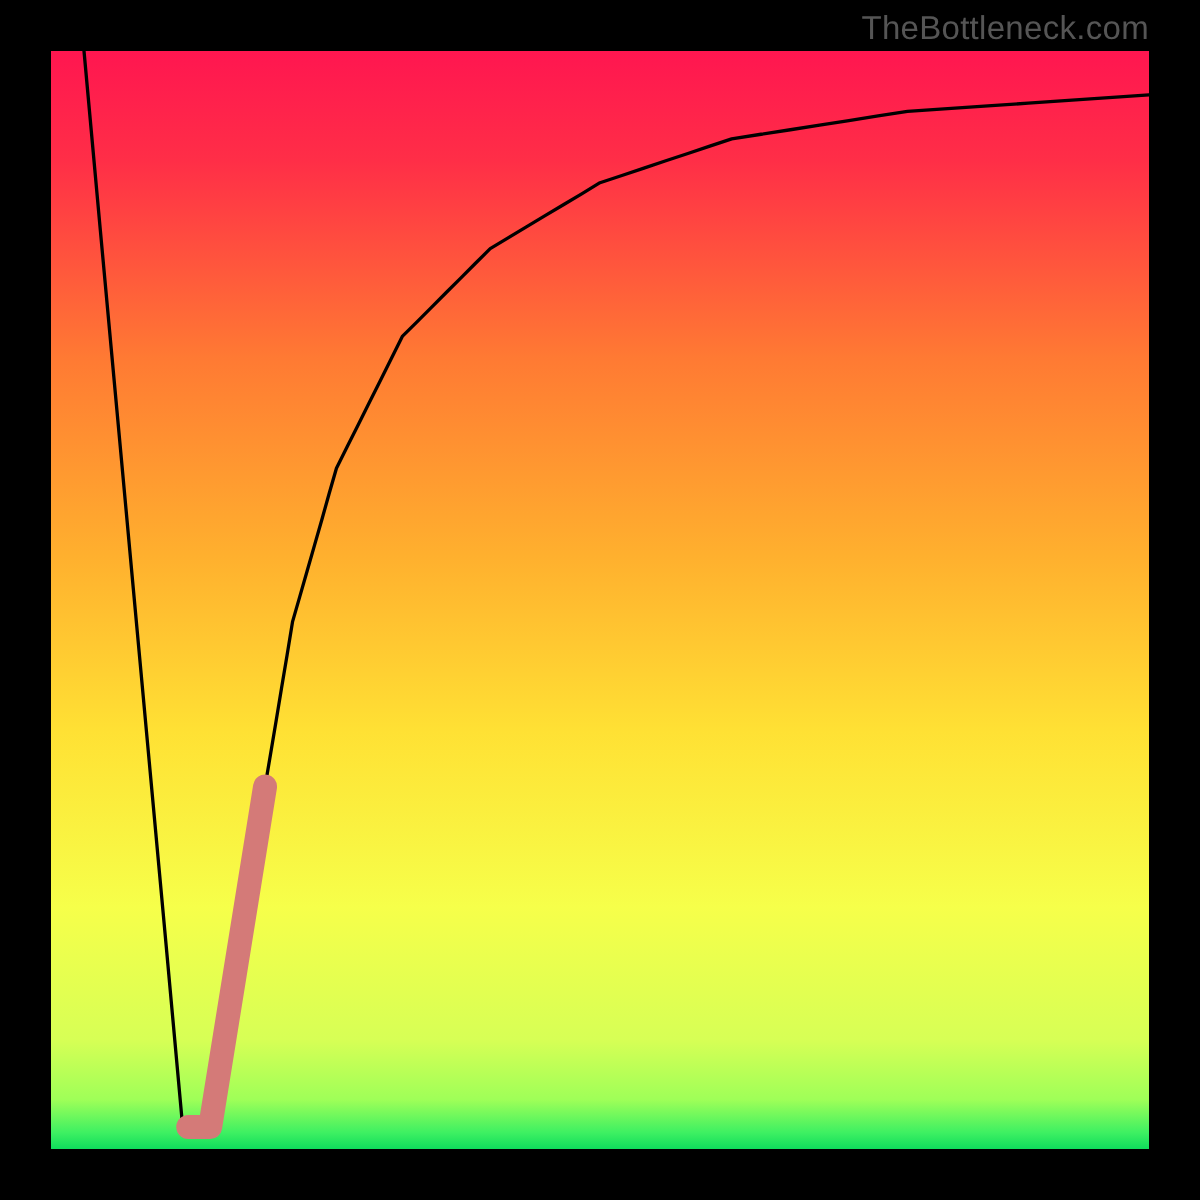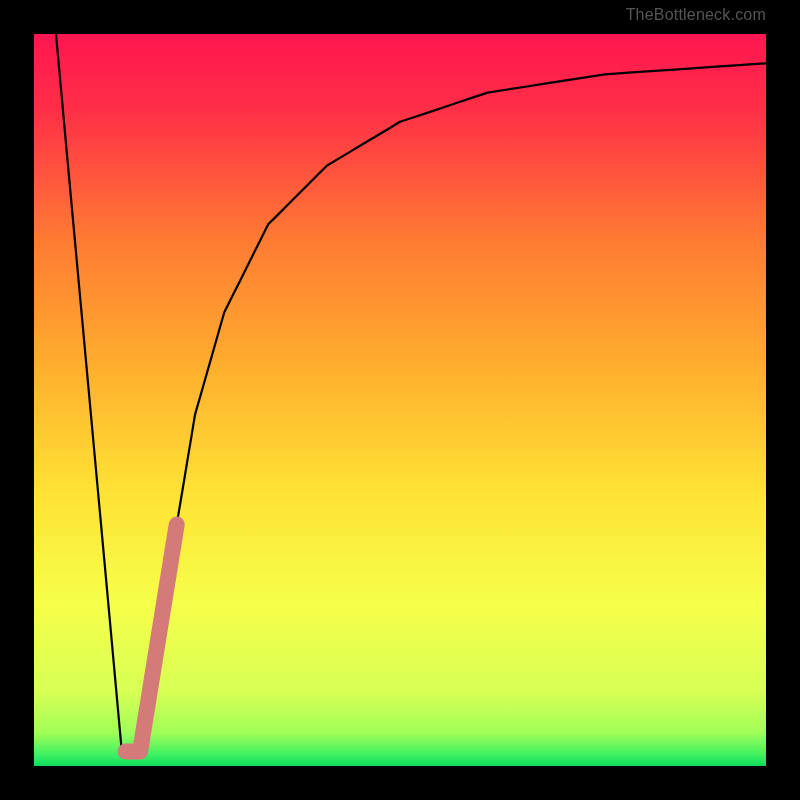--- a/index.html
+++ b/index.html
@@ -24,21 +24,21 @@
     height: 732px;
   }
   .plot-bg {
     position: absolute;
     inset: 0;
   }
   .watermark {
     position: absolute;
     top: 6px;
     right: 34px;
-    font-size: 16px;
+    font-size: 22px;
     font-weight: 400;
     color: #555;
     letter-spacing: 0.2px;
     user-select: none;
   }
   svg.curves {
     position: absolute;
     left: 34px;
     top: 34px;
     width: 732px;

